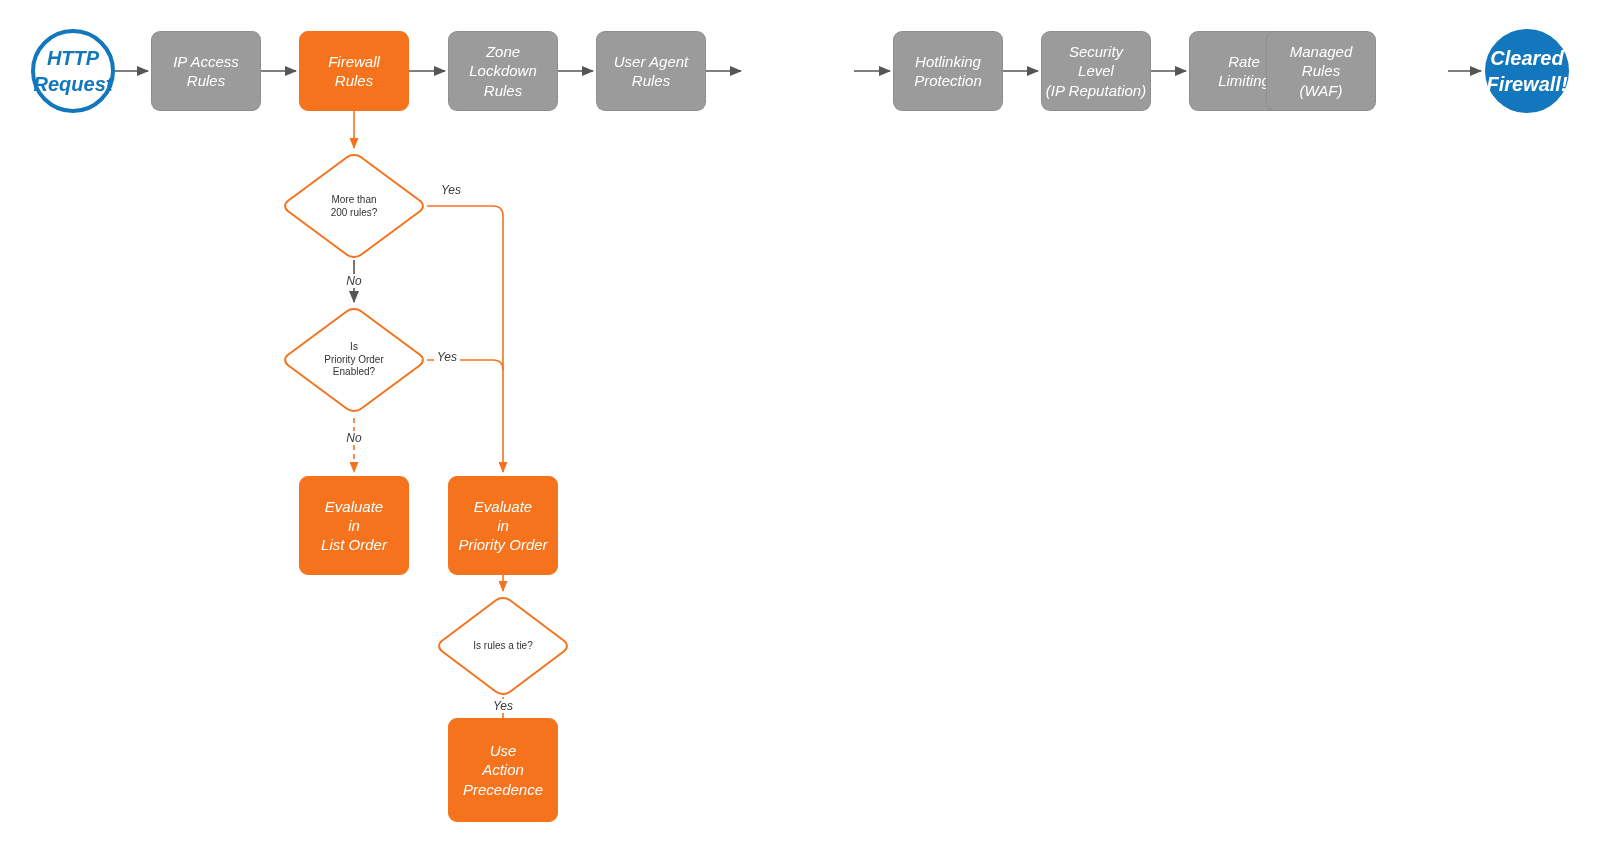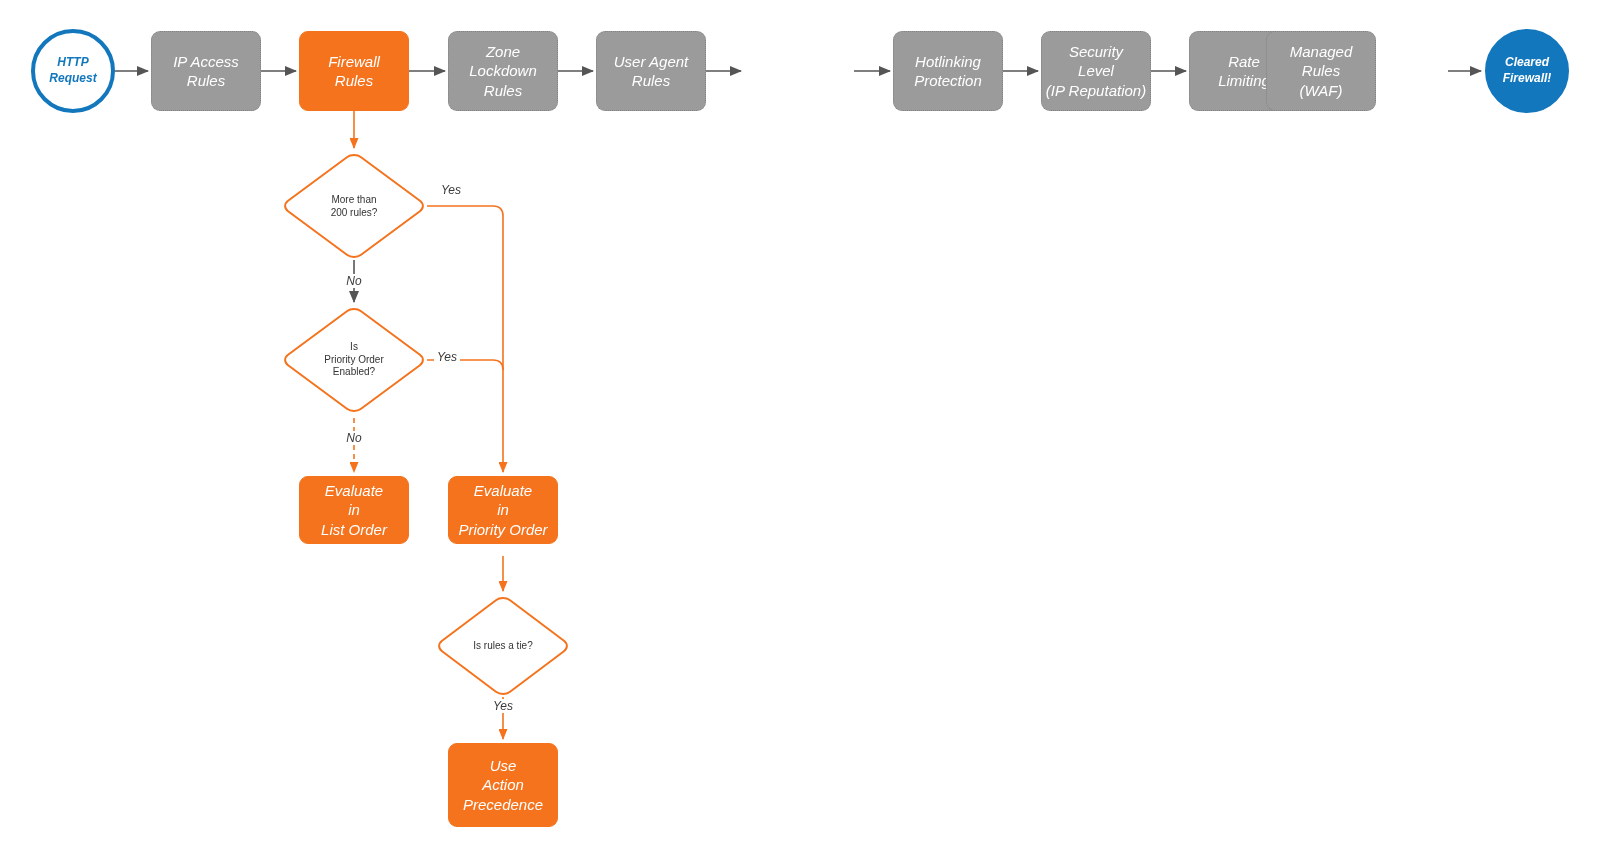--- a/index.html
+++ b/index.html
@@ -13,25 +13,25 @@
   *{box-sizing:border-box;}
   body{margin:0;background:#ffffff;font-family:"Liberation Sans",sans-serif;}
   .canvas{position:relative;width:1600px;height:858px;background:#ffffff;overflow:hidden;}
   .edges{position:absolute;left:0;top:0;width:1600px;height:858px;}
   .node{position:absolute;display:flex;align-items:center;justify-content:center;
         text-align:center;white-space:pre-line;}
   .pbox{width:110px;height:80px;top:31px;border-radius:9px;
         background:var(--node-gray);border:1px dotted var(--node-gray-border);
         color:#fff;font-style:italic;font-size:15px;line-height:1.28;}
   .pbox.hl{background:var(--accent-orange);border:1px solid var(--accent-orange);}
-  .abox{width:110px;height:68px;border-radius:9px;background:var(--accent-orange);
+  .abox{width:110px;height:99px;border-radius:9px;background:var(--accent-orange);
         border:1px solid var(--accent-orange);color:#fff;font-style:italic;
         font-size:15px;line-height:1.28;}
   .circle{width:84px;height:84px;top:29px;border-radius:50%;
-          font-weight:bold;font-style:italic;font-size:12px;line-height:1.3;}
+          font-weight:bold;font-style:italic;font-size:20px;line-height:1.3;}
   .circle.start{background:#fff;border:4px solid var(--accent-blue);color:var(--accent-blue);}
   .circle.end{background:var(--accent-blue);border:2px solid var(--accent-blue);color:#fff;}
   .dlabel{position:absolute;transform:translate(-50%,-50%);text-align:center;
           white-space:pre-line;color:#333333;font-size:10px;line-height:1.25;}
   .elabel{position:absolute;transform:translate(-50%,-50%);font-style:italic;
           font-size:12px;color:var(--label-dark);background:#ffffff;padding:0 3px;}
   .e-gray{stroke:var(--edge-gray);stroke-width:1.6;fill:none;}
   .e-orange{stroke:var(--accent-orange);stroke-width:1.6;fill:none;}
   .e-dashed{stroke-dasharray:5 4;}
   .ah-gray{fill:var(--edge-gray);}
@@ -115,17 +115,17 @@
   <span class="elabel" style="left:447px;top:357px">Yes</span>
   <span class="elabel" style="left:354px;top:438px">No</span>
   <span class="elabel" style="left:503px;top:706px">Yes</span>
 
   <div class="node abox" style="left:299px;top:476px">Evaluate
 in
 List Order</div>
   <div class="node abox" style="left:448px;top:476px">Evaluate
 in
 Priority Order</div>
-  <div class="node abox" style="left:448px;top:743px;height:84px">Use
+  <div class="node abox" style="left:448px;top:718px;height:104px">Use
 Action
 Precedence</div>
 
 </div>
 
 </body></html>

